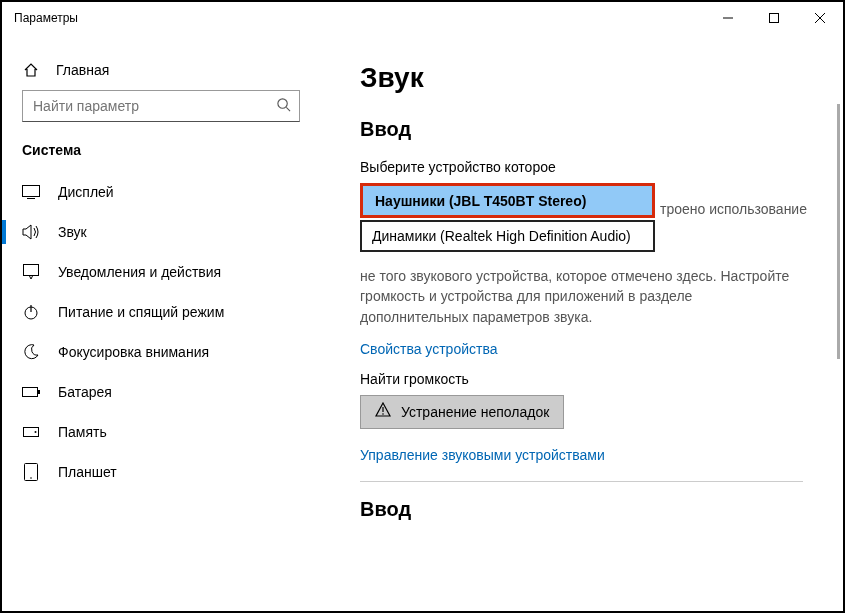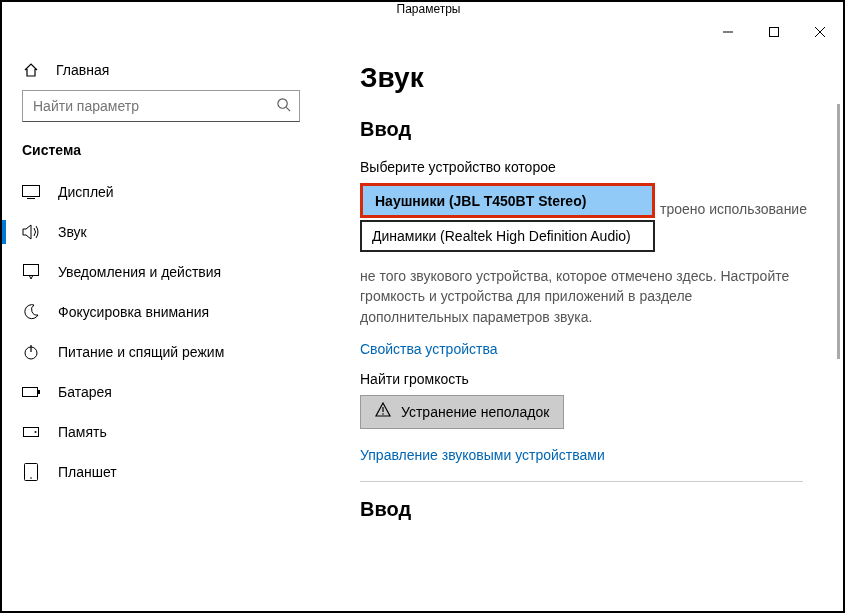--- a/index.html
+++ b/index.html
@@ -18,21 +18,20 @@
     background: #fff;
     overflow: hidden;
   }
   .titlebar {
     height: 32px;
     display: flex;
     align-items: center;
     padding: 0 0 0 12px;
     font-size: 12px;
     background: #fff;
-    flex-direction: column;
   }
   .title-controls {
     margin-left: auto;
     display: flex;
   }
   .tc-btn {
     width: 46px;
     height: 32px;
     display: flex;
     align-items: center;
@@ -315,34 +314,34 @@
               <rect x="0.5" y="0.5" width="15" height="11" fill="none" stroke="#000" stroke-width="1"></rect>
               <path d="M6 11 L8 15 L10 11" fill="none" stroke="#000" stroke-width="1"></path>
             </svg>
         </span>
         <span>Уведомления и действия</span>
       </div>
 
       <div class="nav-item">
         <span class="nav-icon">
           <svg width="16" height="16" viewBox="0 0 16 16">
-              <path d="M11 1 A7 7 0 1 0 15 11 A5.5 5.5 0 0 1 11 1 Z" fill="none" stroke="#000" stroke-width="1"></path>
-            </svg>
-        </span>
-        <span>Фокусировка внимания</span>
-      </div>
-
-      <div class="nav-item">
-        <span class="nav-icon">
-          <svg width="16" height="16" viewBox="0 0 16 16">
               <circle cx="8" cy="9" r="6" fill="none" stroke="#000" stroke-width="1"></circle>
               <line x1="8" y1="1" x2="8" y2="8" stroke="#000" stroke-width="1.2"></line>
             </svg>
         </span>
         <span>Питание и спящий режим</span>
+      </div>
+
+      <div class="nav-item">
+        <span class="nav-icon">
+          <svg width="16" height="16" viewBox="0 0 16 16">
+              <path d="M11 1 A7 7 0 1 0 15 11 A5.5 5.5 0 0 1 11 1 Z" fill="none" stroke="#000" stroke-width="1"></path>
+            </svg>
+        </span>
+        <span>Фокусировка внимания</span>
       </div>
 
       <div class="nav-item">
         <span class="nav-icon">
           <svg width="18" height="12" viewBox="0 0 18 12">
               <rect x="0.5" y="1.5" width="15" height="9" fill="none" stroke="#000" stroke-width="1"></rect>
               <rect x="16" y="4" width="2" height="4" fill="#000"></rect>
             </svg>
         </span>
         <span>Батарея</span>

